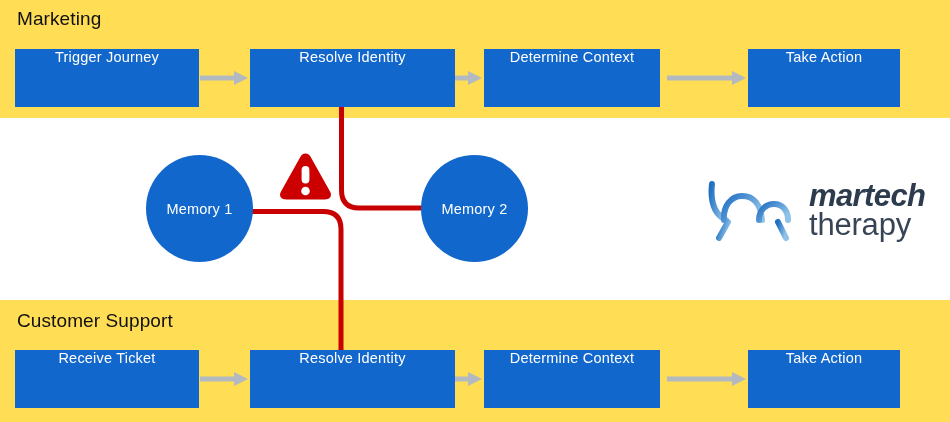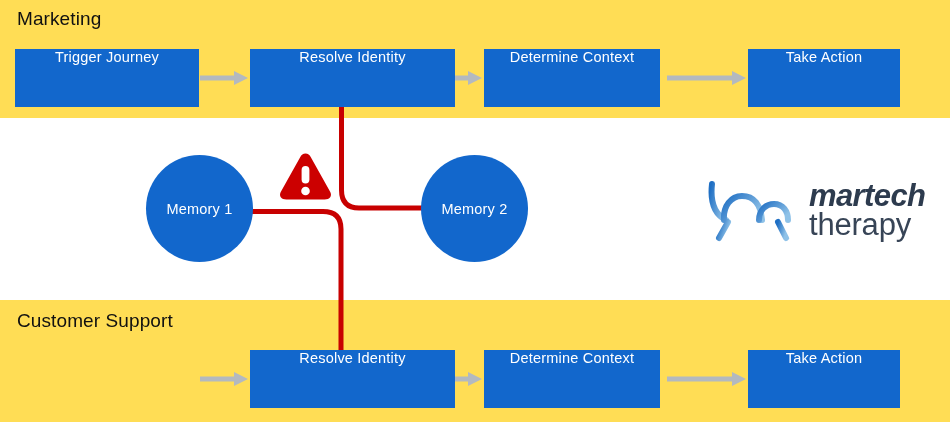--- a/index.html
+++ b/index.html
@@ -186,20 +186,23 @@
   <div class="node-box row-top col-2">
     <span>Resolve Identity</span>
   </div>
   <div class="node-box row-top col-3">
     <span>Determine Context</span>
   </div>
   <div class="node-box row-top col-4">
     <span>Take Action</span>
   </div>
 
+  <div class="node-box row-bottom col-1">
+    <span>Receive Ticket</span>
+  </div>
   <div class="node-box row-bottom col-2">
     <span>Resolve Identity</span>
   </div>
   <div class="node-box row-bottom col-3">
     <span>Determine Context</span>
   </div>
   <div class="node-box row-bottom col-4">
     <span>Take Action</span>
   </div>
 

